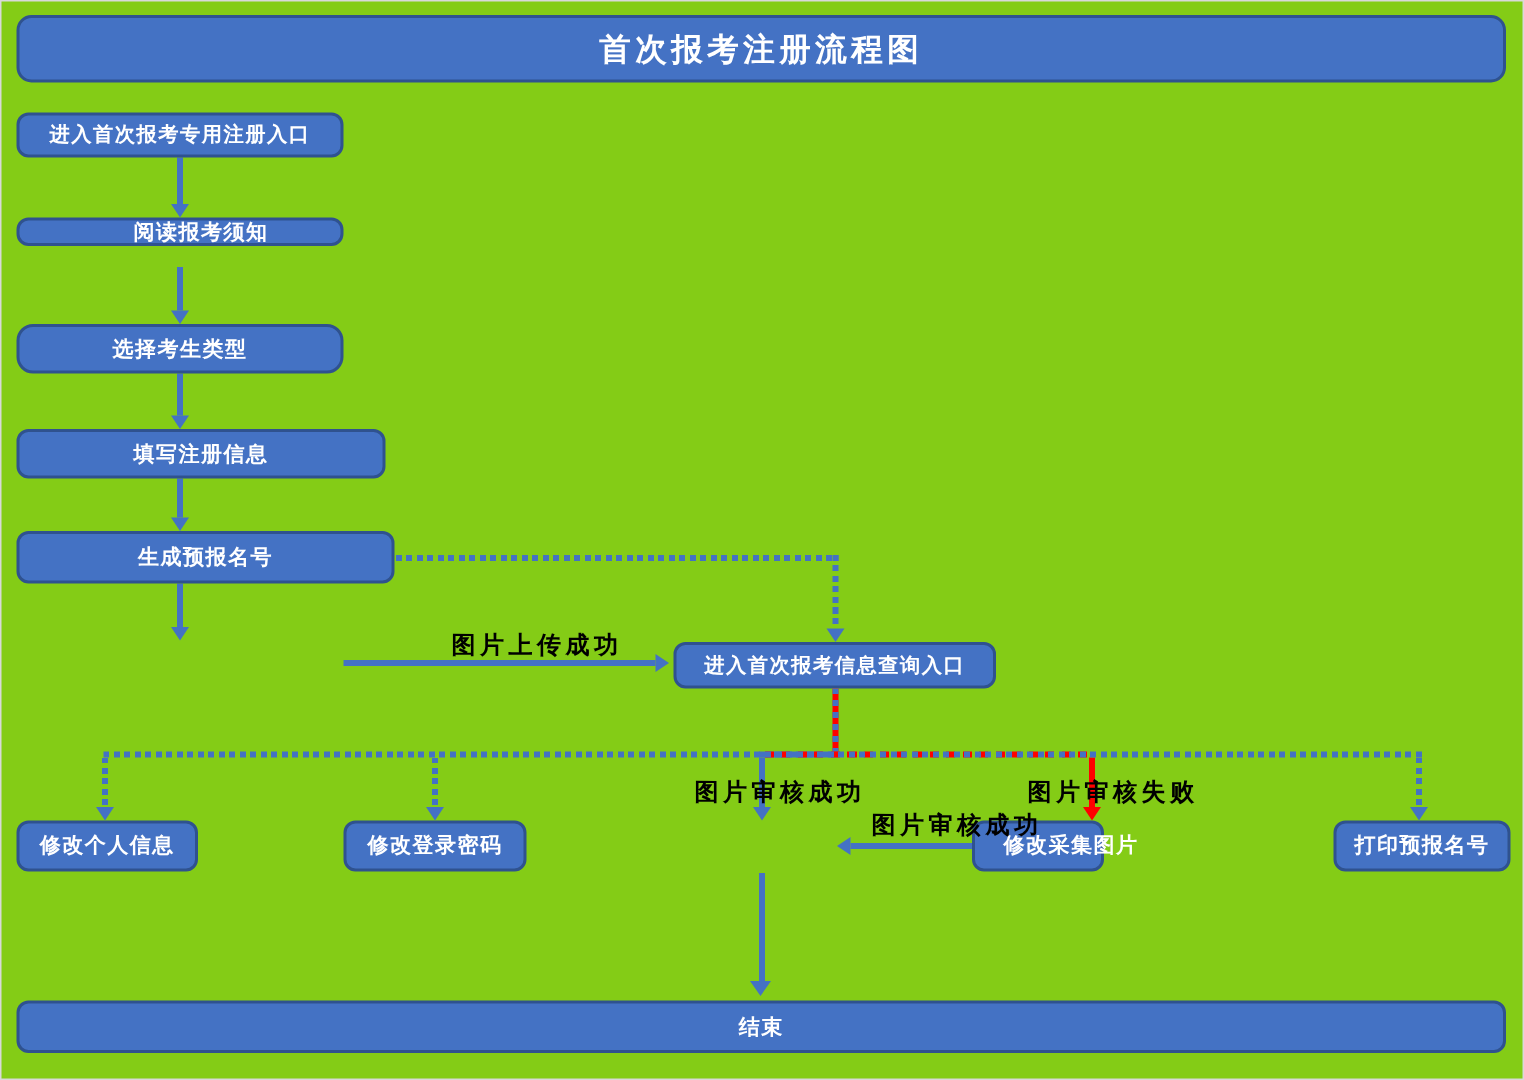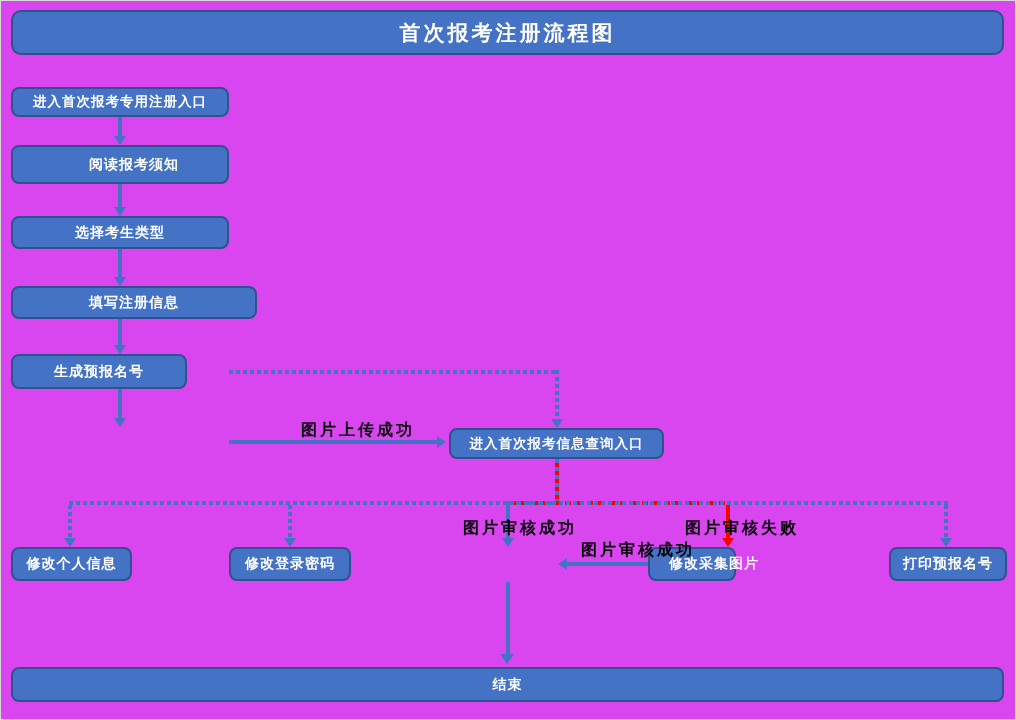--- a/index.html
+++ b/index.html
@@ -9,21 +9,21 @@
     --arrow-red:#FF0000;
     --node-text:#FFFFFF;
     --label-text:#000000;
   }
   html,body{margin:0;padding:0;background:#ffffff;}
   .canvas{
     position:relative;
     width:1016px;height:720px;
     box-sizing:border-box;
     border:1px solid #d9d9d9;
-    background:#d946ef;
+    background:#84cc16;
     font-family:"Liberation Sans", sans-serif;
     overflow:hidden;
   }
   .node{
     position:absolute;
     box-sizing:border-box;
     background:var(--node-fill);
     border:2px solid var(--node-border);
     border-radius:8px;
     color:var(--node-text);
@@ -69,25 +69,25 @@
     z-index:4;
   }
 </style>
 </head>
 <body>
 
 <div class="canvas">
 
   <div class="node title" style="left:10px;top:9px;width:993px;height:45px;">首次报考注册流程图</div>
 
-  <div class="node small" style="left:10px;top:74px;width:218px;height:30px;margin-top:12px;">进入首次报考专用注册入口</div>
-  <div class="node" style="left:10px;top:144px;width:218px;height:39px;padding-left:28px;">阅读报考须知</div>
-  <div class="node" style="left:10px;top:215px;width:218px;height:33px;">选择考生类型</div>
+  <div class="node small" style="left:10px;top:74px;width:218px;height:30px;">进入首次报考专用注册入口</div>
+  <div class="node" style="left:10px;top:144px;width:218px;height:19px;padding-left:28px;">阅读报考须知</div>
+  <div class="node" style="left:10px;top:215px;width:218px;height:33px;border-radius:11px;">选择考生类型</div>
   <div class="node" style="left:10px;top:285px;width:246px;height:33px;">填写注册信息</div>
-  <div class="node" style="left:10px;top:353px;width:176px;height:35px;">生成预报名号</div>
+  <div class="node" style="left:10px;top:353px;width:252px;height:35px;">生成预报名号</div>
 
   <div class="node small" style="left:448px;top:427px;width:215px;height:31px;">进入首次报考信息查询入口</div>
 
   <div class="node" style="left:10px;top:546px;width:121px;height:34px;font-family:Liberation Serif, serif;">修改个人信息</div>
   <div class="node" style="left:228px;top:546px;width:122px;height:34px;">修改登录密码</div>
   <div class="node" style="left:647px;top:546px;width:88px;height:34px;padding-left:44px;">修改采集图片</div>
   <div class="node" style="left:888px;top:546px;width:118px;height:34px;">打印预报名号</div>
 
   <div class="node" style="left:10px;top:666px;width:993px;height:35px;">结束</div>
 

